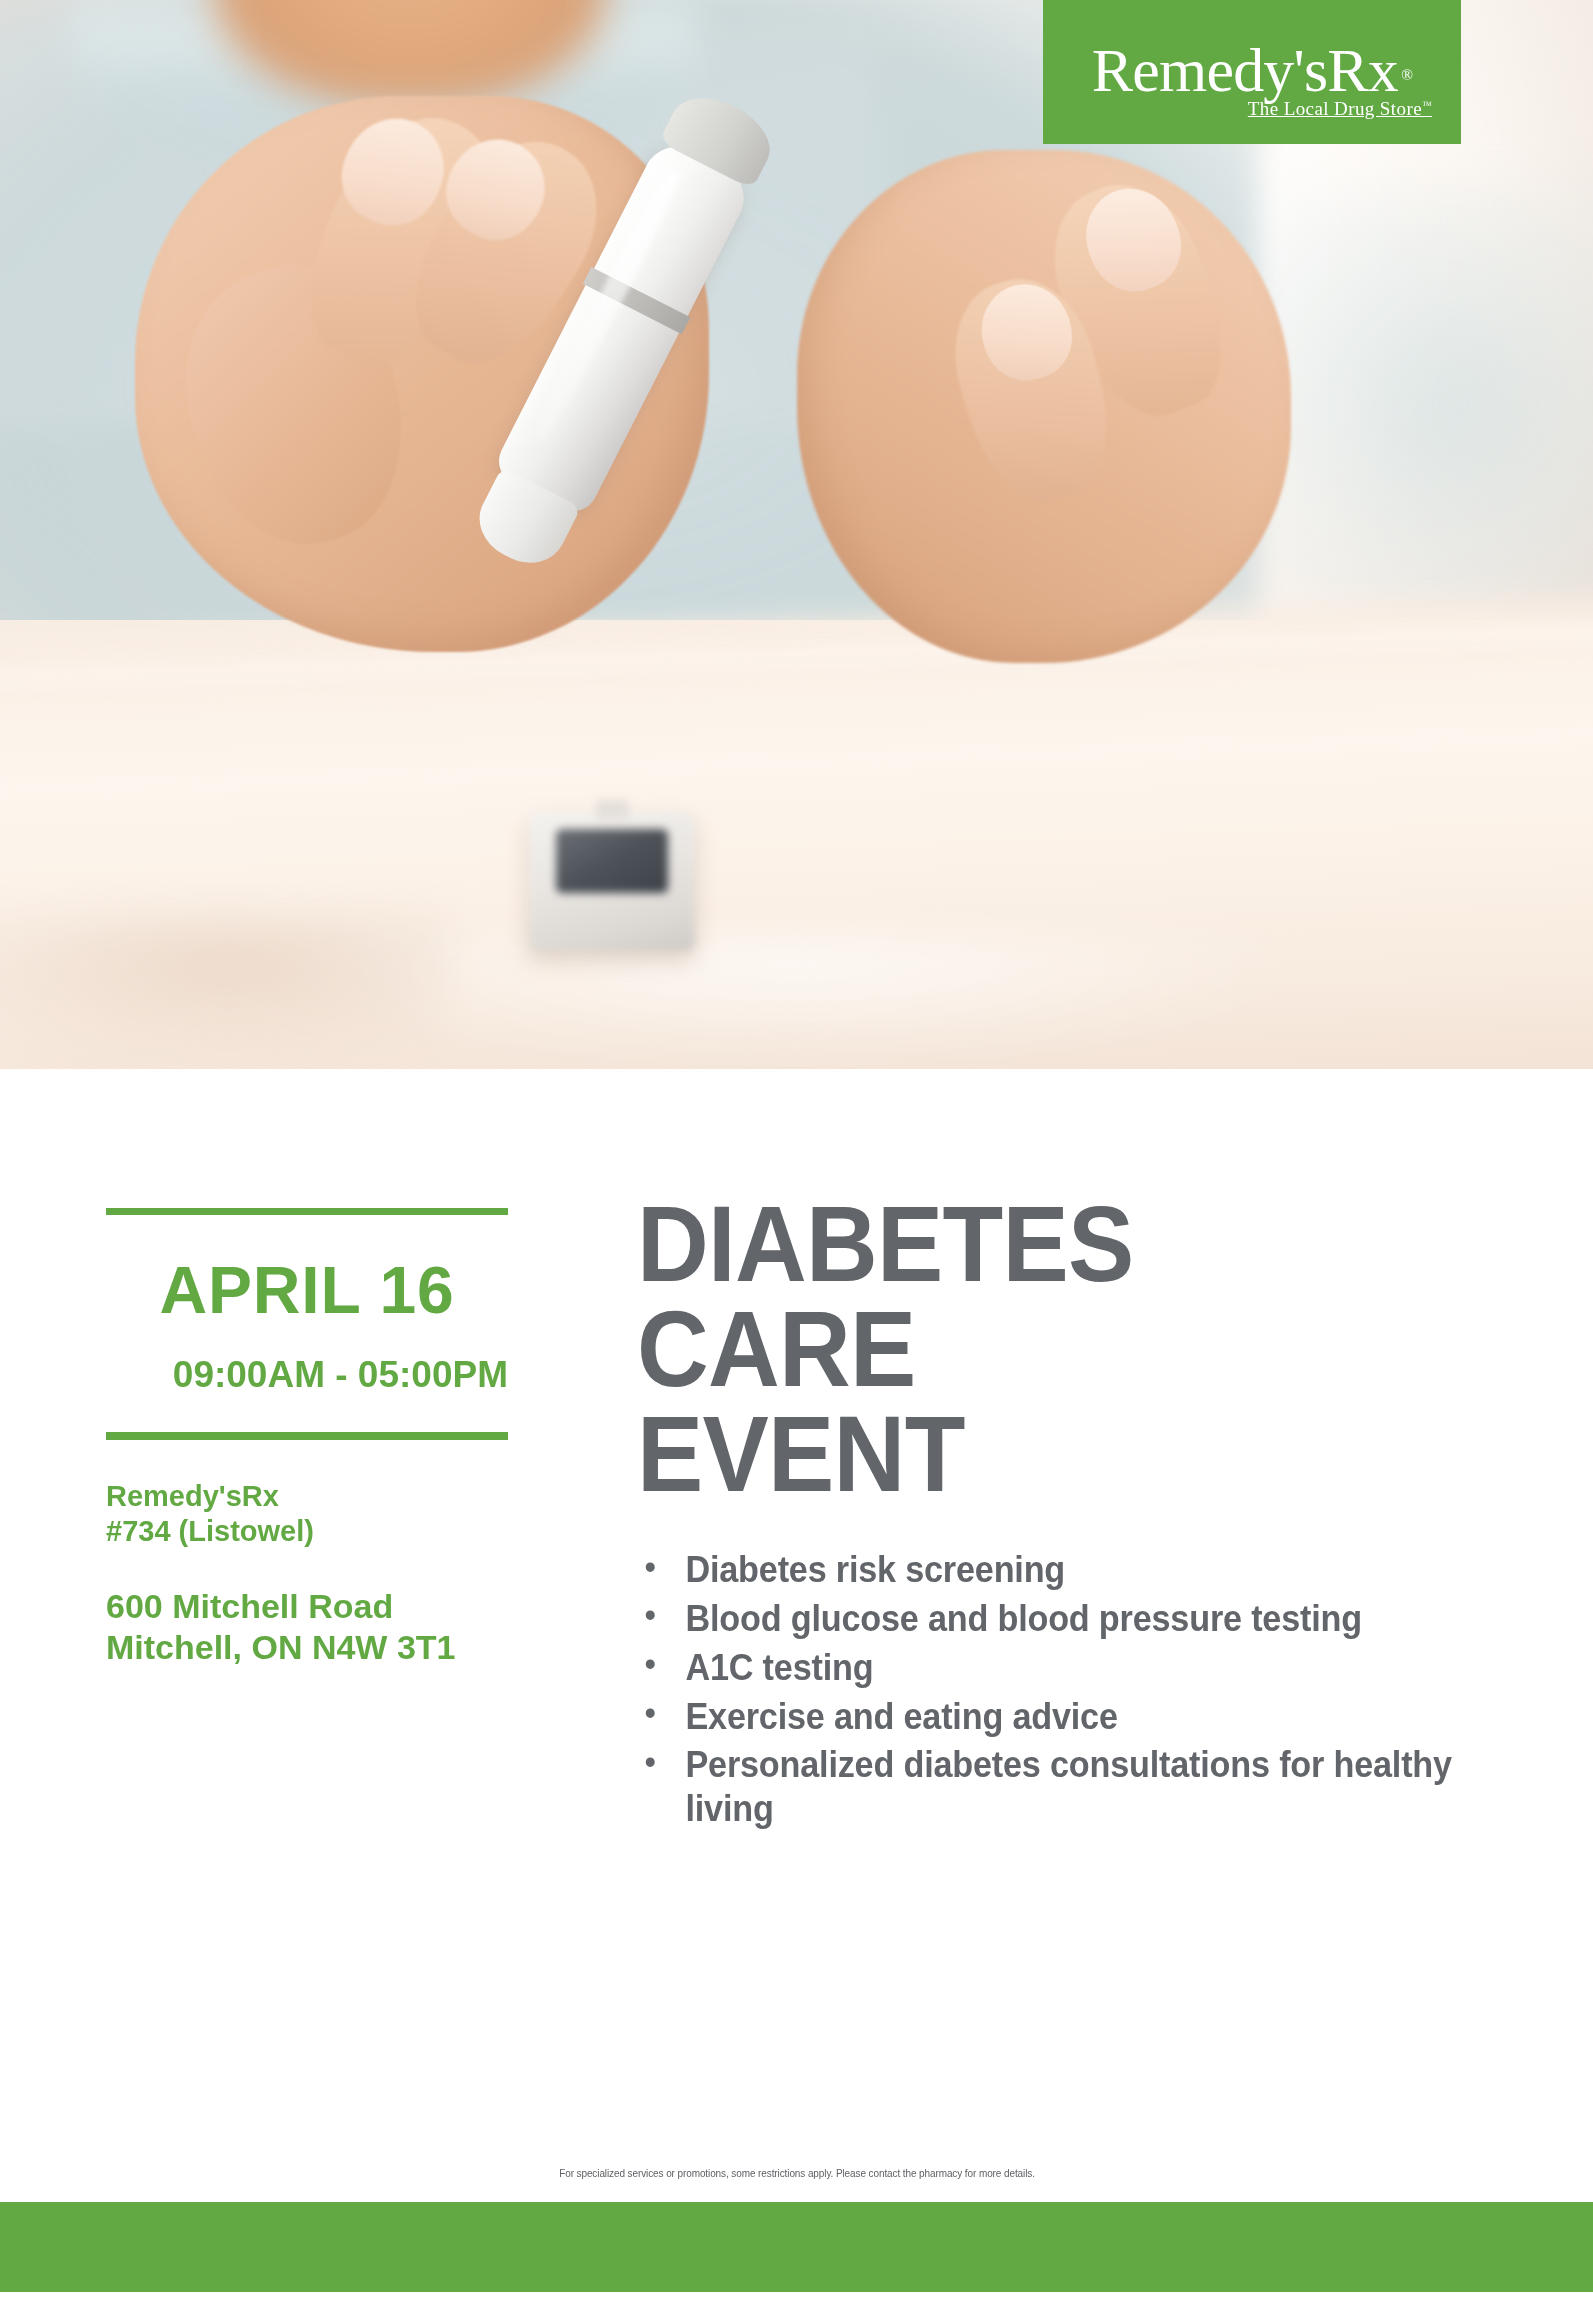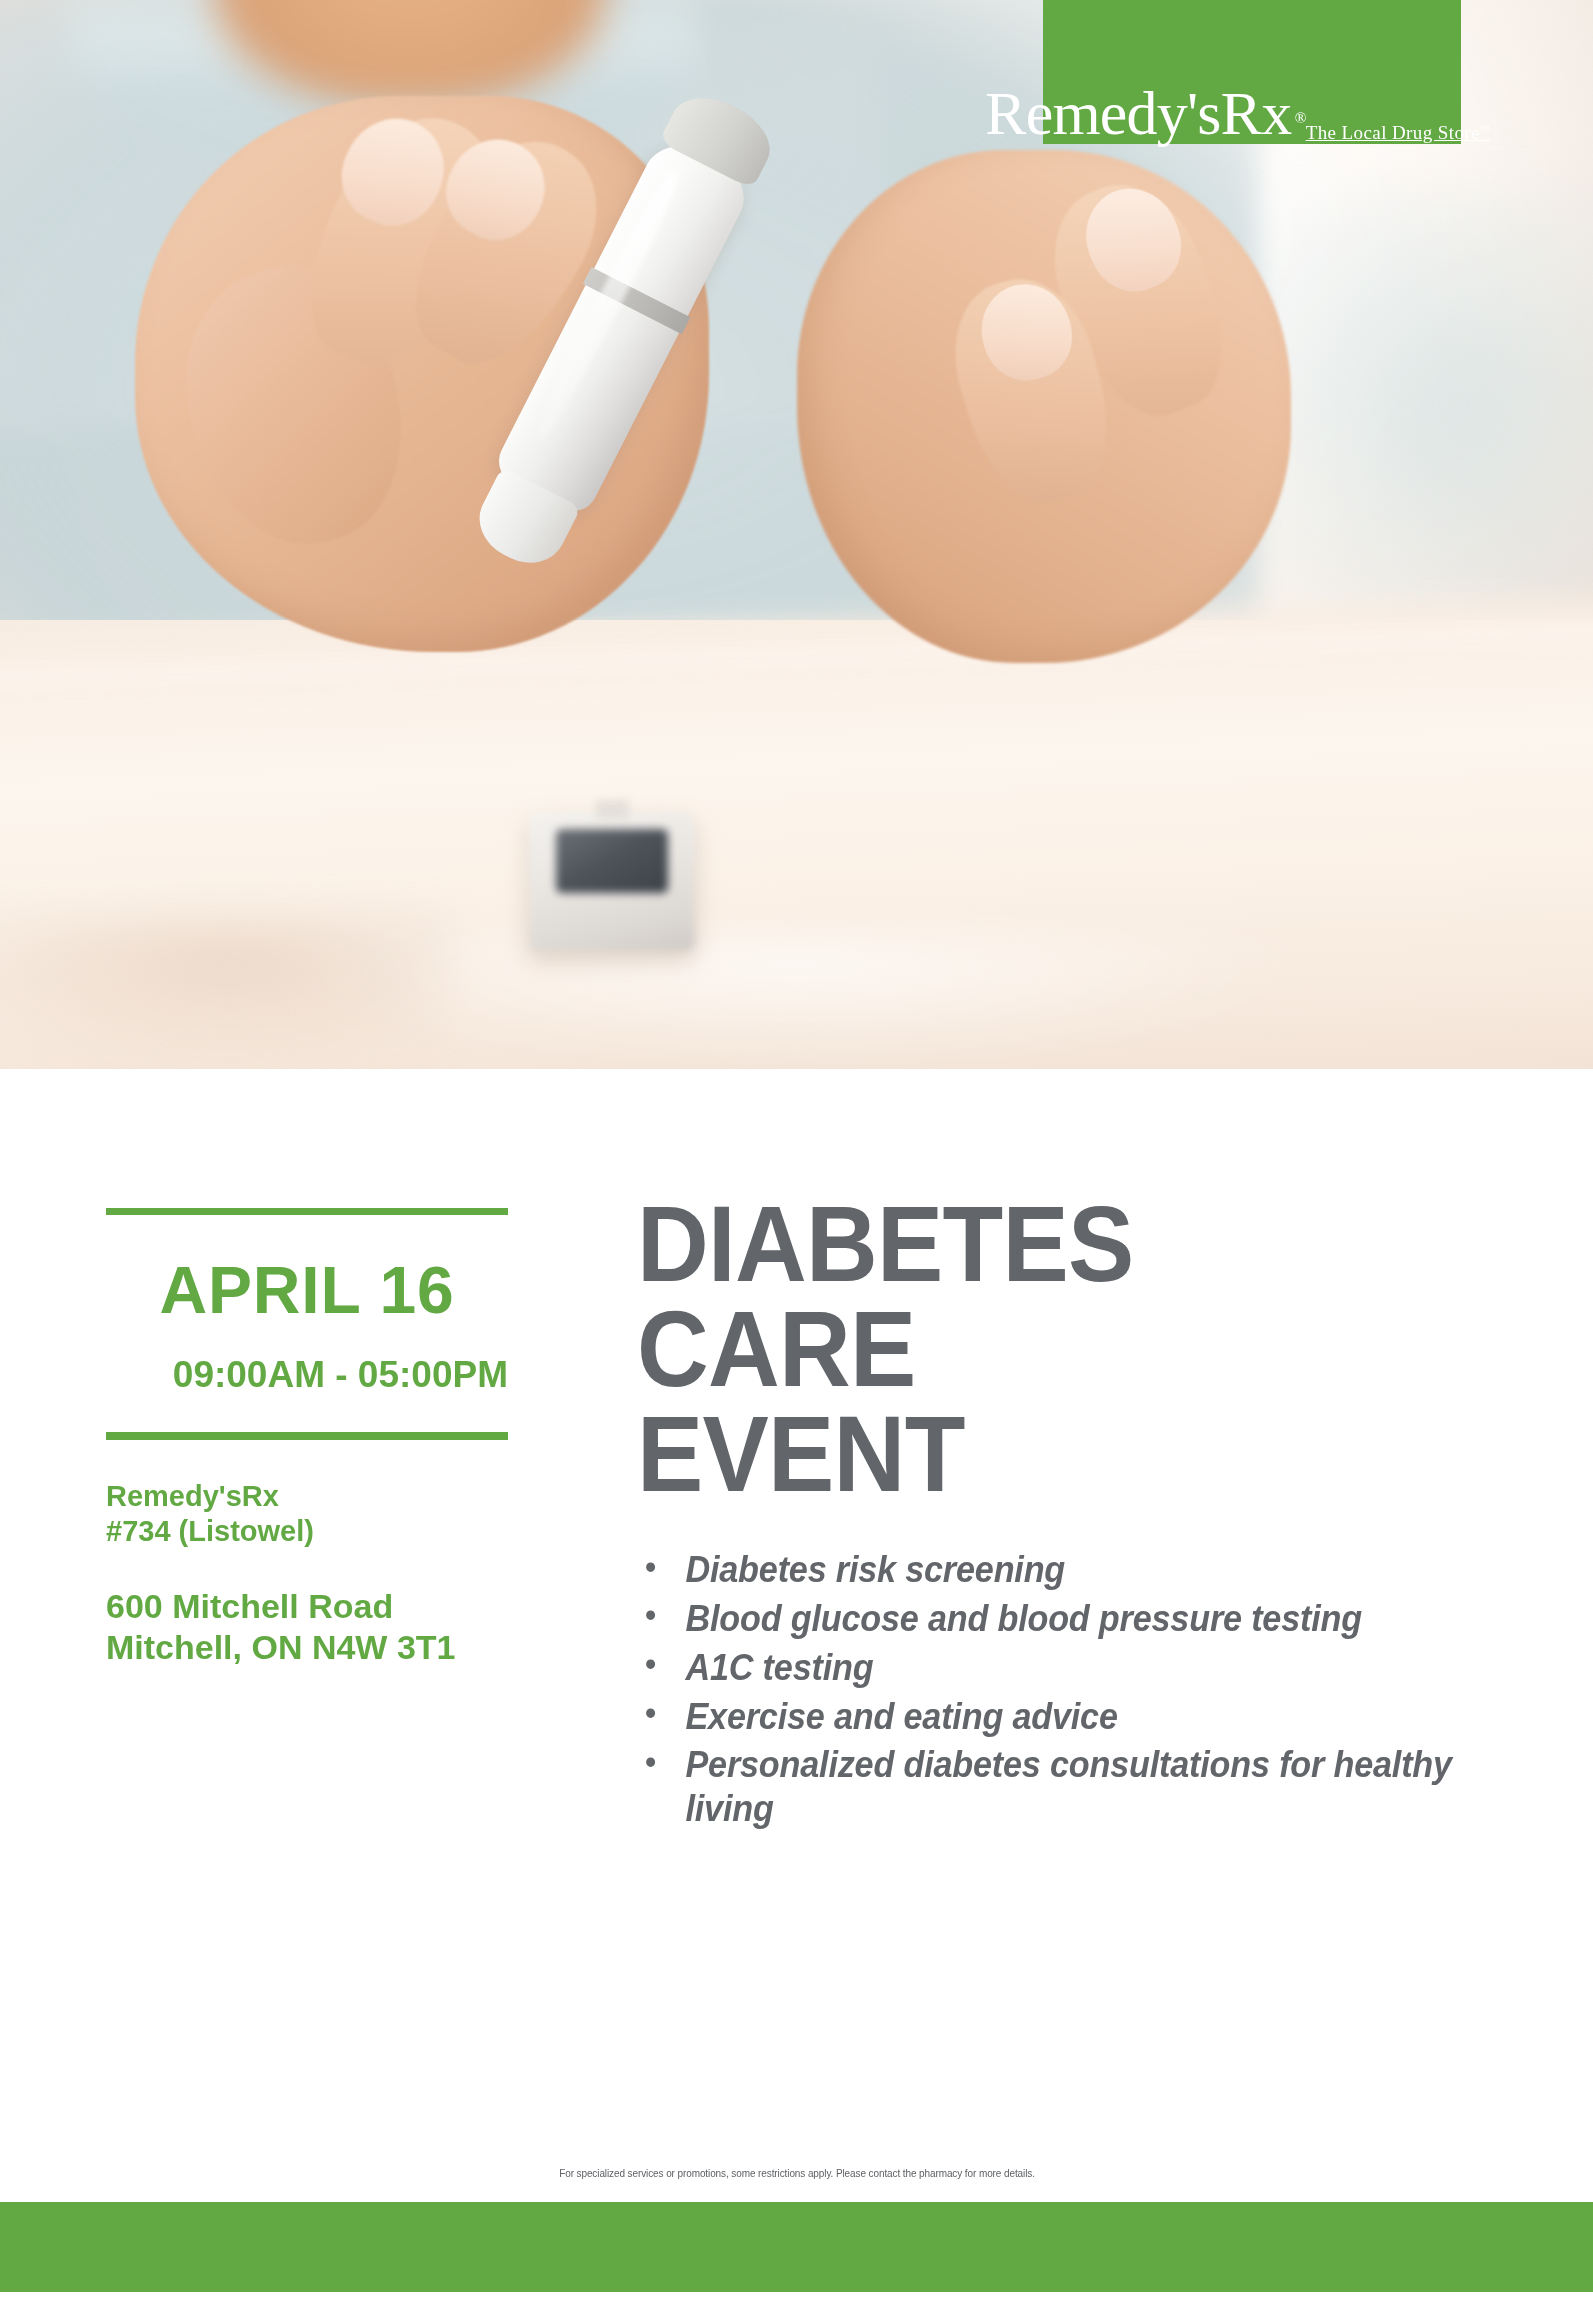--- a/index.html
+++ b/index.html
@@ -324,22 +324,22 @@
     filter: blur(2.5px);
   }
 
   
   .logo-block {
     position: absolute;
     left: 1043px; top: 0;
     width: 418px; height: 144px;
     background: var(--brand, #62a944);
     display: flex;
-    flex-direction: row;
-    align-items: flex-end;
+    flex-direction: column;
+    align-items: center;
     justify-content: center;
   }
   .logo-wordmark {
     color: #ffffff;
     font-family: "Liberation Serif", serif;
     font-size: 62px;
     line-height: 1;
     letter-spacing: -0.8px;
     white-space: nowrap;
     position: relative;
@@ -433,21 +433,20 @@
     transform: scaleX(.92);
     transform-origin: left top;
     margin: 0;
   }
   .headline span { display: block; }
 
   .benefit-list {
     list-style: none;
     margin: 42px 0 0 0;
     padding: 0;
-    font-style: italic;
   }
   .benefit-list li {
     color: var(--ink, #626569);
     font-size: 36px;
     font-weight: bold;
     line-height: 1.22;
     letter-spacing: -0.2px;
     position: relative;
     padding-left: 51px;
     margin-bottom: 4.9px;

